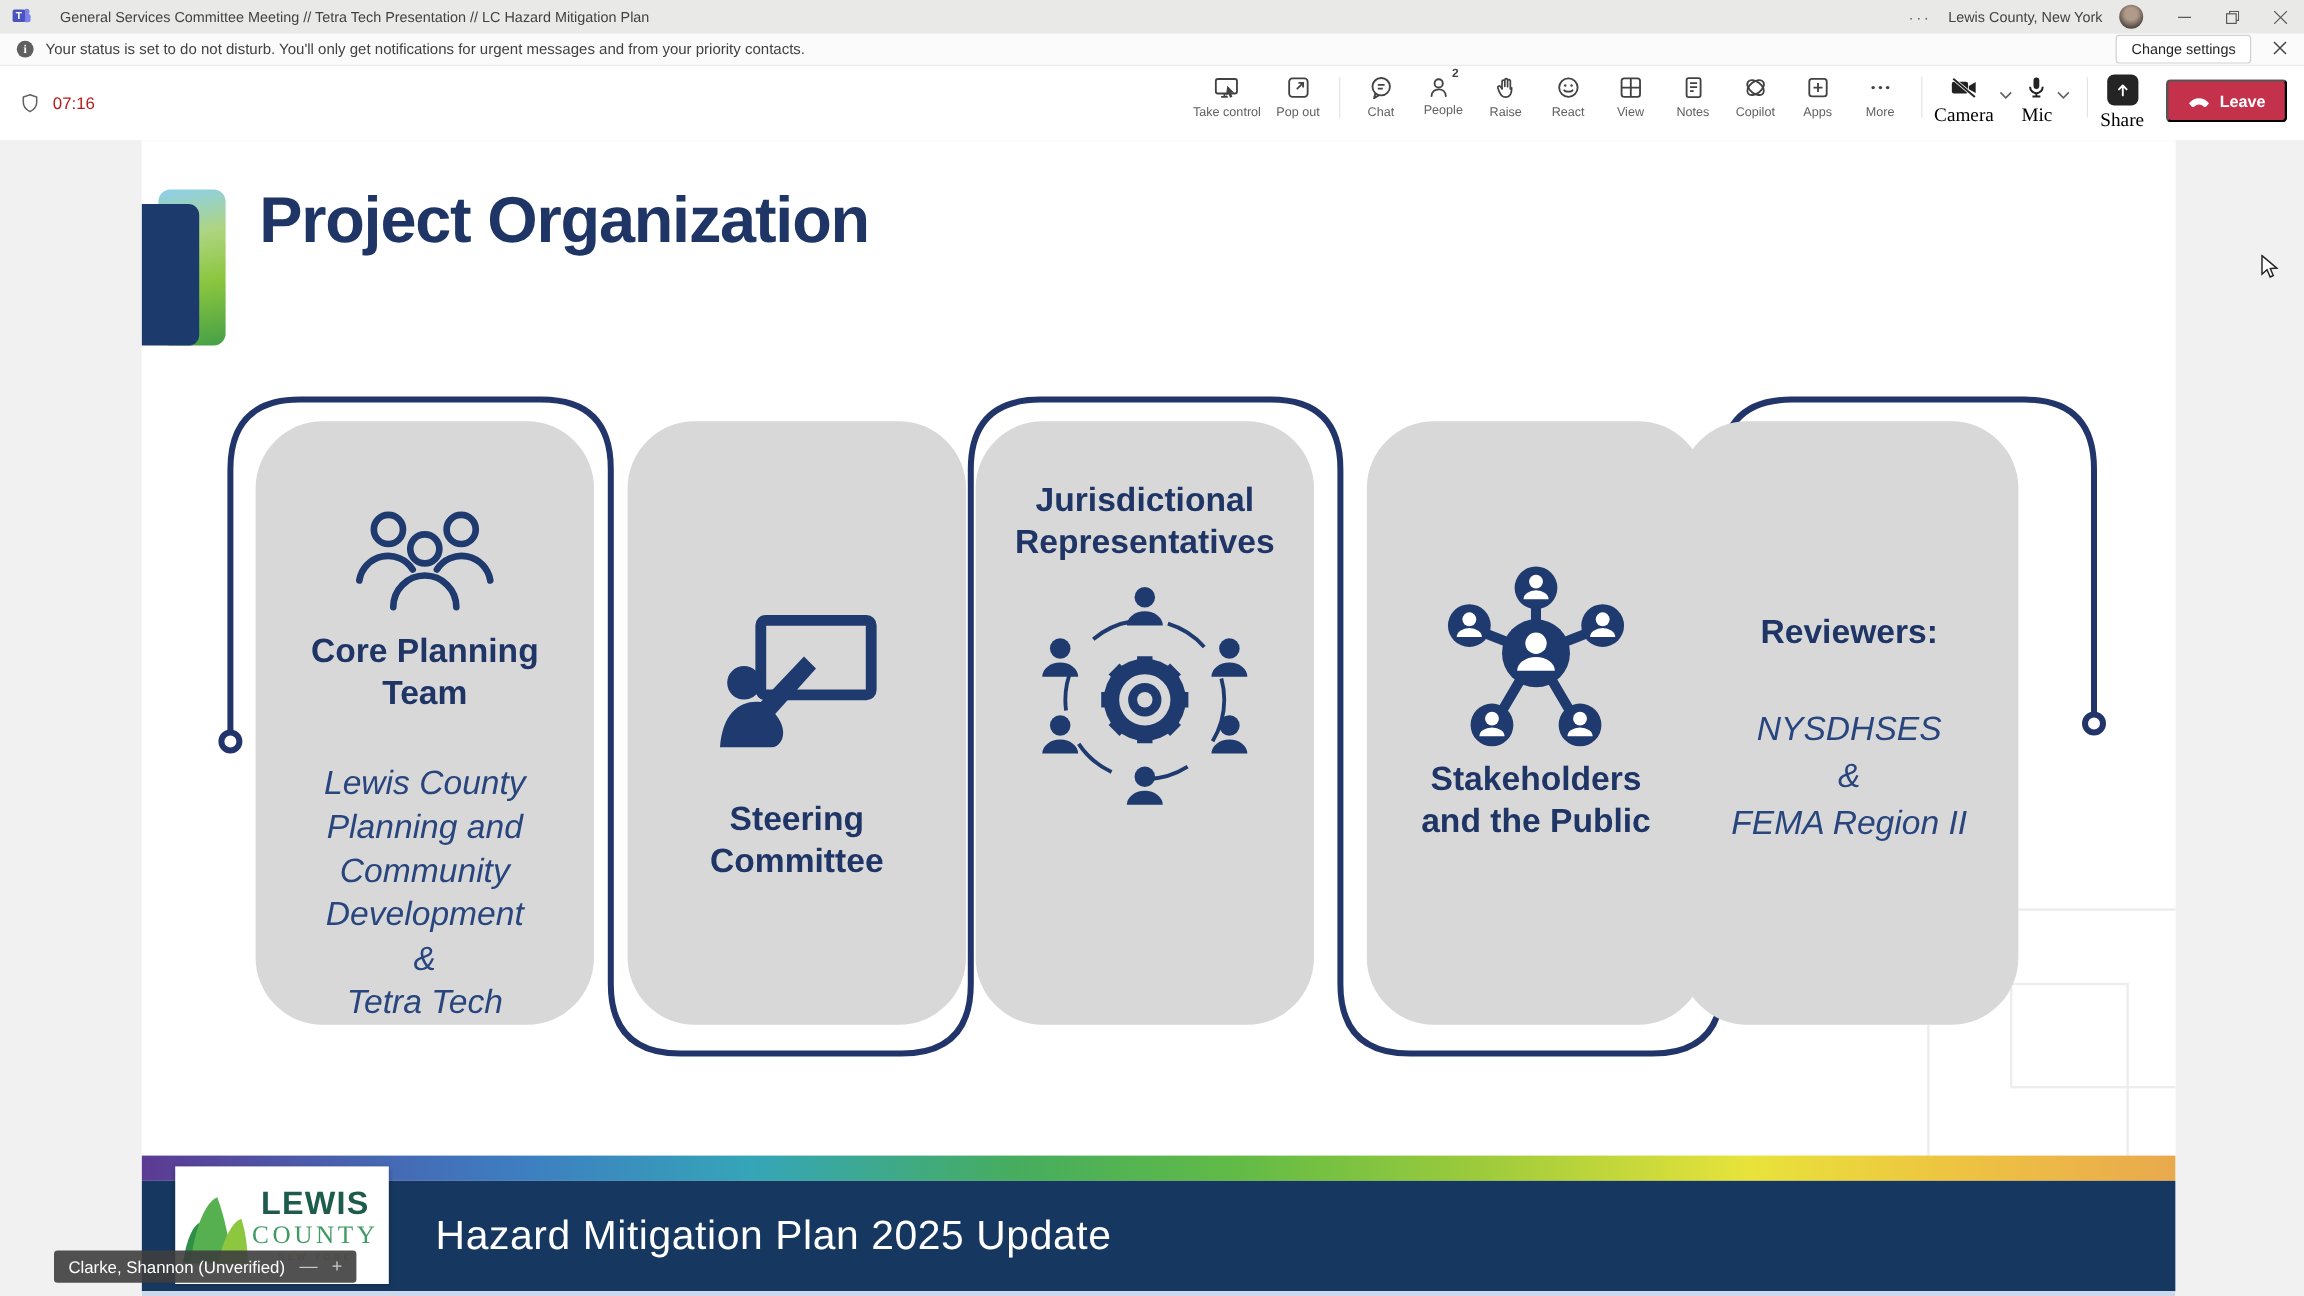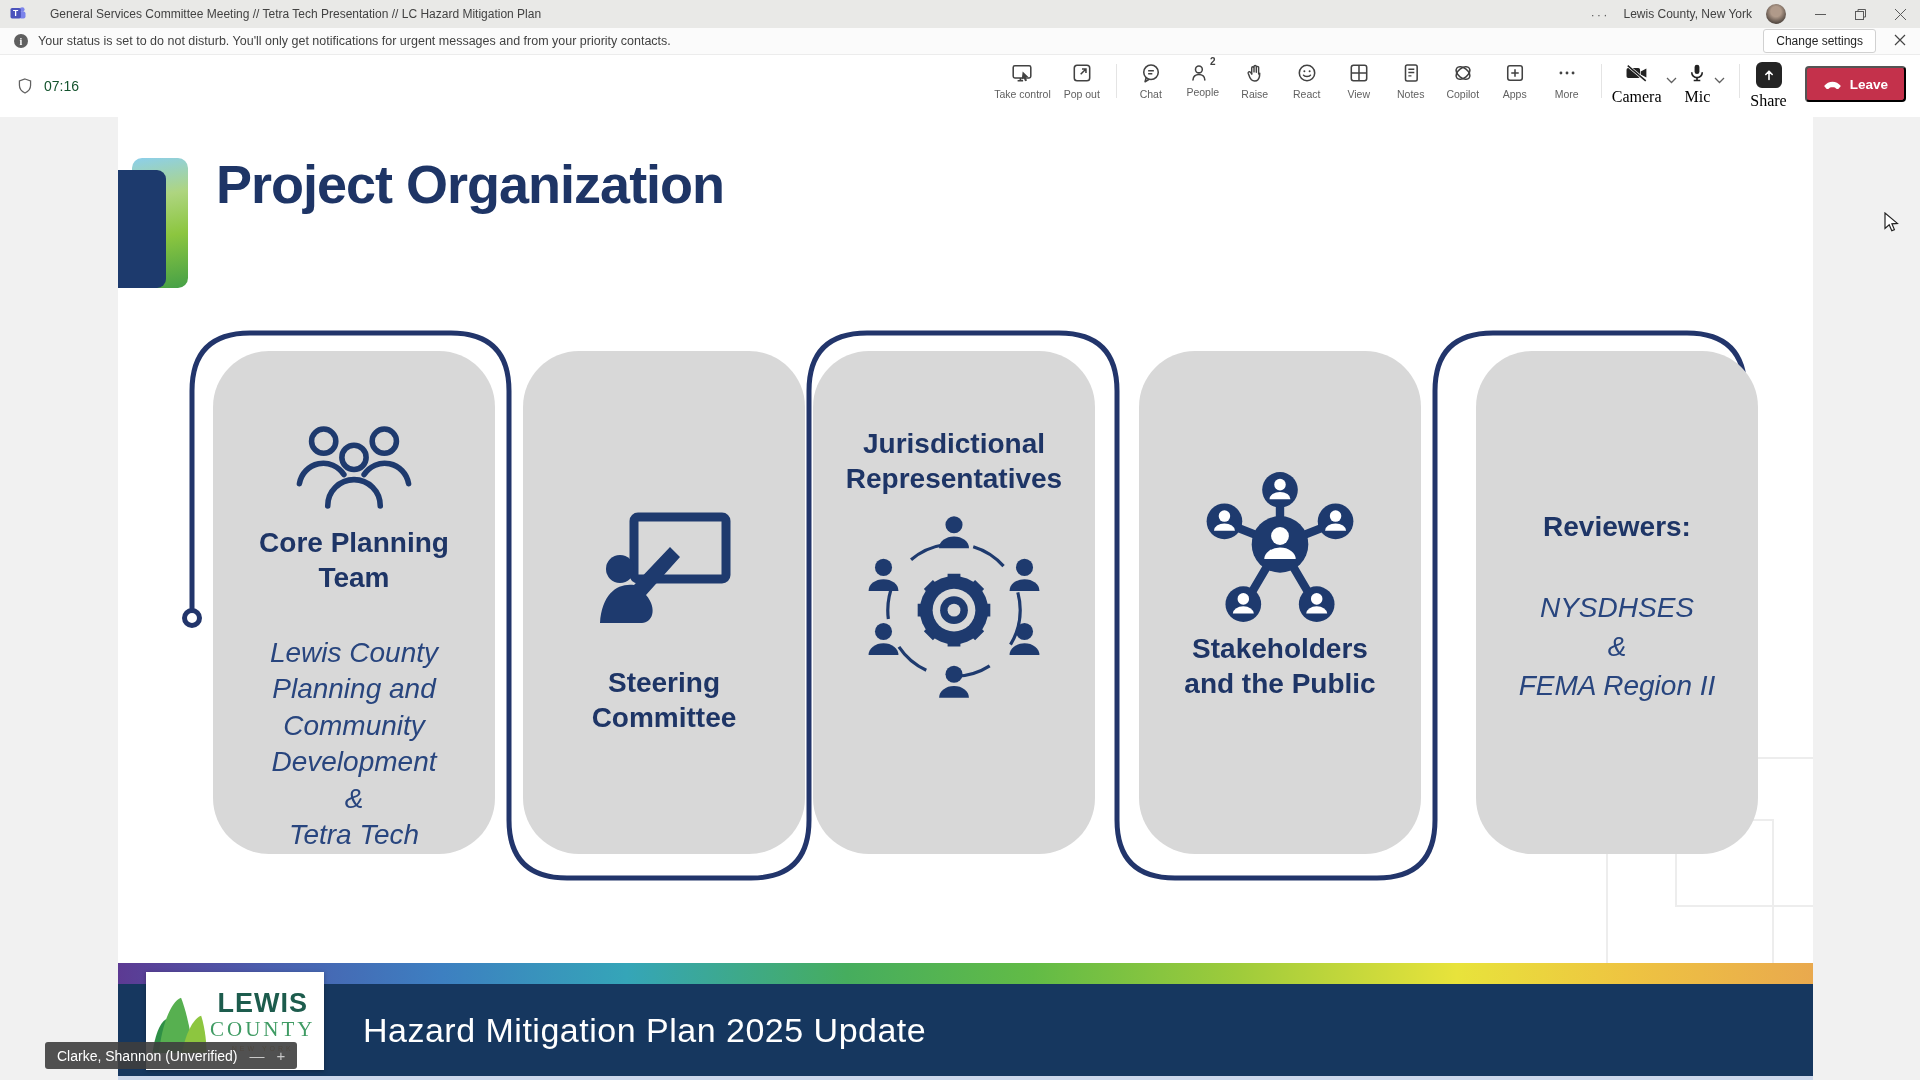--- a/index.html
+++ b/index.html
@@ -26,21 +26,21 @@
   .info-ic { width:14px; height:14px; border-radius:50%; background:#5f5f5f; color:#fff;
              font-size:10px; font-weight:bold; display:flex; align-items:center; justify-content:center;
              font-family:"Liberation Serif", serif; }
   .notif-right { margin-left:auto; display:flex; align-items:center; gap:18px; }
   .chg-btn { border:1px solid #d1d1d1; background:#fff; border-radius:3px; padding:4px 12px;
              font-size:12px; color:#242424; }
   .notif-x { color:#444; }
 
   
   .toolbar { height:62px; background:#fff; display:flex; align-items:center; padding:0 14px 0 16px; }
-  .timer { display:flex; align-items:center; gap:10px; color:#14532d; font-size:14px; }
+  .timer { display:flex; align-items:center; gap:10px; color:#b91c1c; font-size:14px; }
   .tool-group { margin-left:auto; display:flex; align-items:flex-start; }
   .tool-btn { min-width:52px; padding:0 5px; display:flex; flex-direction:column; align-items:center;
               gap:4px; color:#424242; }
   .tool-btn .lbl { font-size:10.5px; color:#616161; white-space:nowrap; }
   .tool-btn svg { display:block; }
   .vdiv { width:1px; height:34px; background:#e4e4e4; margin:2px 8px 0 8px; }
   .sup2 { font-size:10px; font-weight:bold; color:#424242; position:relative; top:-6px; left:-1px; }
   .av-btn { display:flex; flex-direction:column; align-items:center; gap:4px; padding:0 2px;font-family:Liberation Serif, serif; }
   .chev { color:#616161; margin:8px 6px 0 2px; }
   .share-sq { width:26px; height:26px; background:#242424; border-radius:6px;
@@ -348,21 +348,21 @@
         <circle cx="24" cy="58" r="14" fill="#1e3a6e"></circle>
         <path d="M4 112 C6 82 22 72 38 74 L74 36 L84 46 L50 84 C62 98 56 112 46 112 Z" fill="#1e3a6e"></path>
       </svg>
       <div class="btitle" style="margin-top:42px;">
         <span class="line">Steering</span>
         <span class="line">Committee</span>
       </div>
     </div>
 
     <div class="pill" style="left:695px;">
-      <div class="btitle" style="margin-top:75px;">
+      <div class="btitle" style="margin-top:48px;">
         <span class="line">Jurisdictional</span>
         <span class="line">Representatives</span>
       </div>
       <svg width="188" height="196" viewBox="0 0 176 180" style="margin-top:14px;">
         <circle cx="88" cy="92" r="62" fill="none" stroke="#1e3a6e" stroke-width="3" stroke-dasharray="34 28"></circle>
         <g fill="#1e3a6e">
           <g>
             <g stroke="#1e3a6e" stroke-width="12">
               <path d="M88 58 V126 M54 92 H122 M64 68 L112 116 M112 68 L64 116"></path>
             </g>
@@ -434,21 +434,21 @@
             <circle cx="110" cy="122" r="5.5" fill="#fff"></circle>
             <path d="M100 136 a10 7 0 0 1 20 0 Z" fill="#fff"></path>
           </g>
       </svg>
       <div class="btitle" style="margin-top:8px;">
         <span class="line">Stakeholders</span>
         <span class="line">and the Public</span>
       </div>
     </div>
 
-    <div class="pill" style="left:1358px;">
+    <div class="pill" style="left:1282px;">
       <div class="btitle" style="margin-top:158px;">Reviewers:</div>
       <div class="bsub" style="margin-top:44px; line-height:1.4;">
         <span class="line">NYSDHSES</span>
         <span class="line">&amp;</span>
         <span class="line">FEMA Region II</span>
       </div>
     </div>
 
     <div class="grad-strip"></div>
     <div class="footer-bar"></div>

